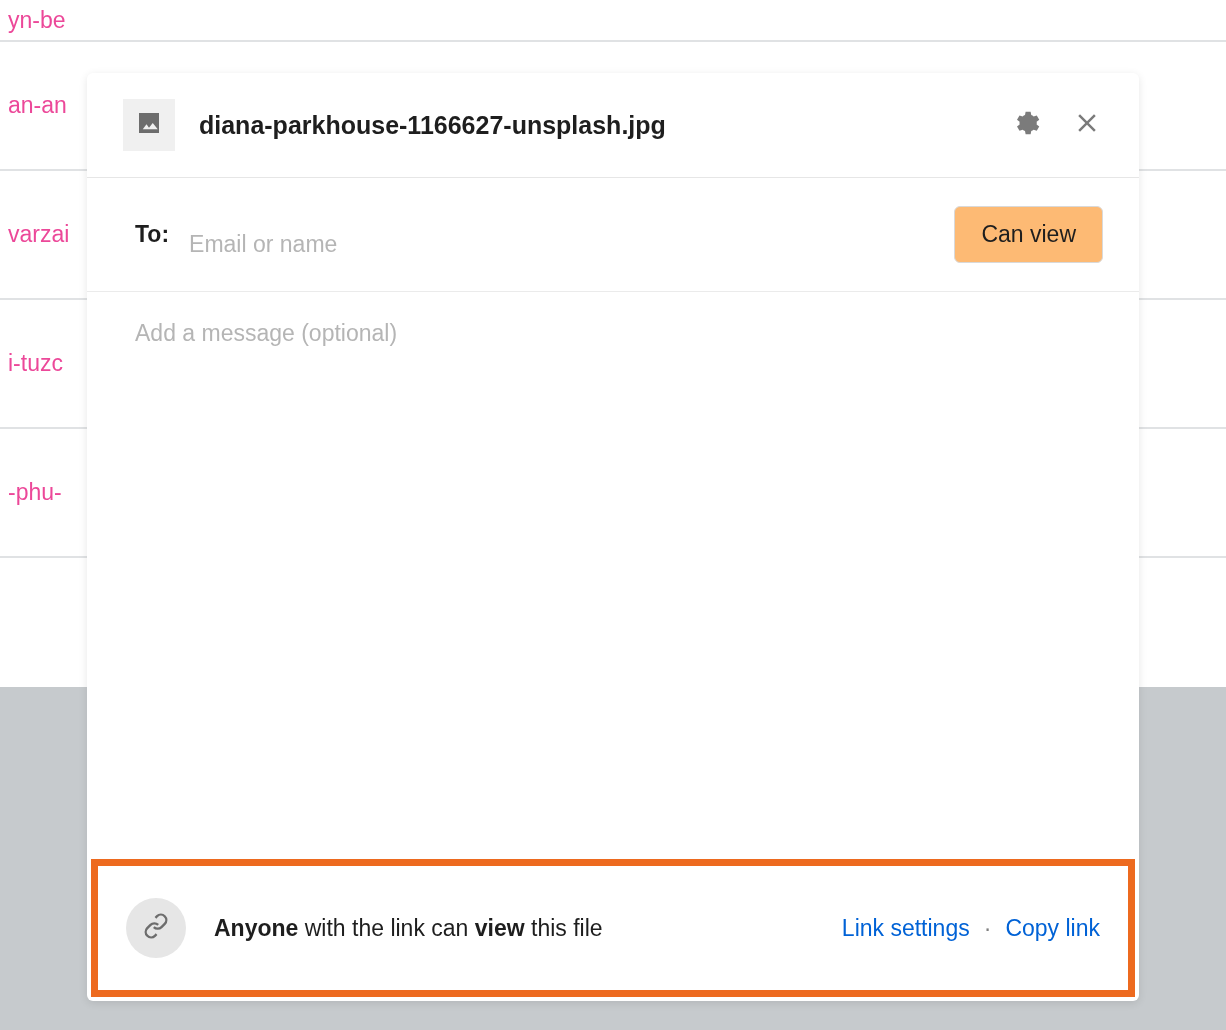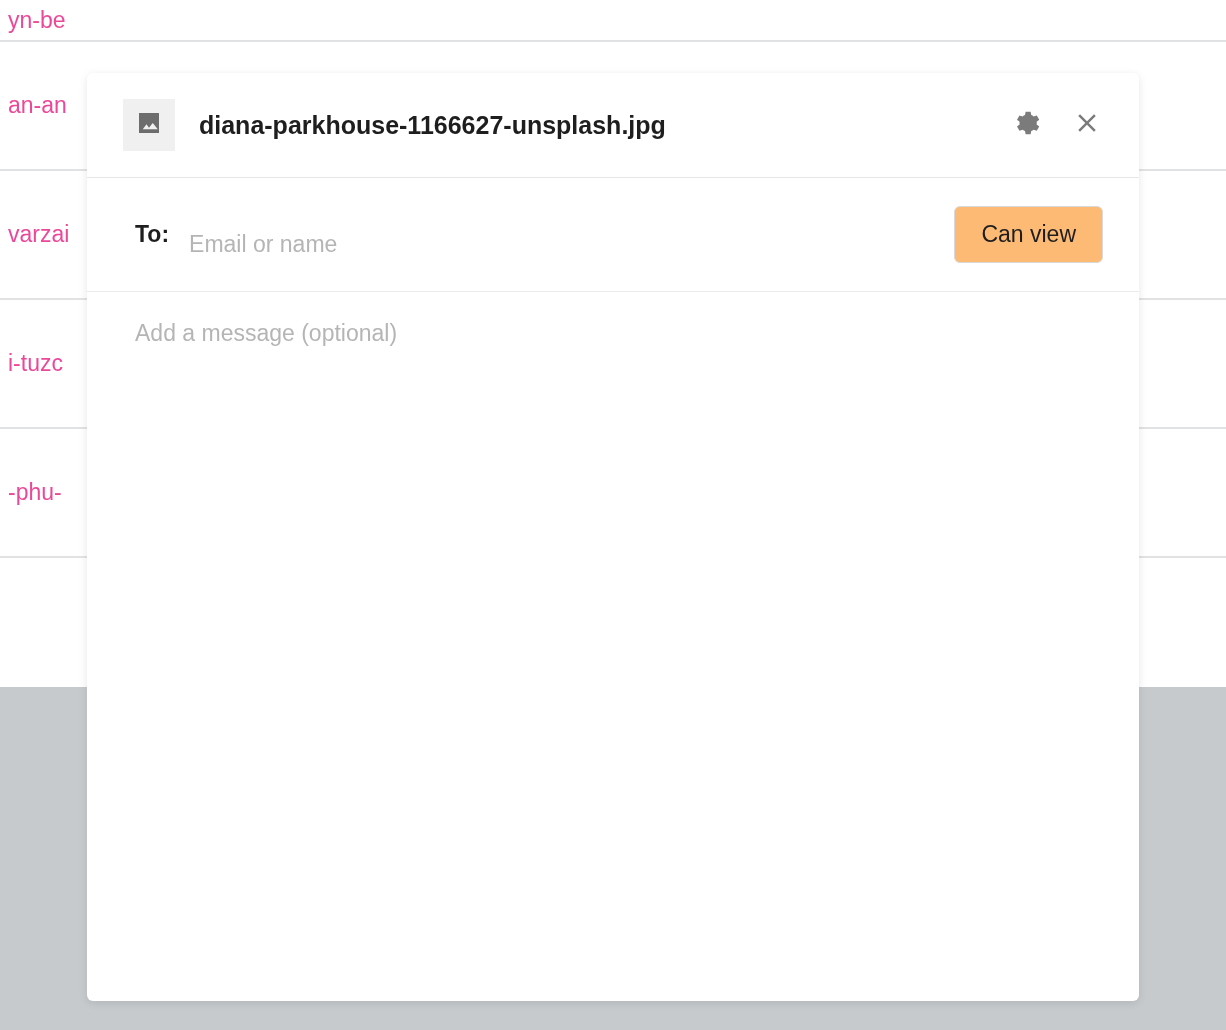--- a/index.html
+++ b/index.html
@@ -258,14 +258,31 @@
       <div class="recipient-row">
         <span class="to-label">To:</span>
         <input class="email-input" type="text" placeholder="Email or name" style="">
         <div class="permission-dropdown">Can view</div>
       </div>
       <div class="message-area">
         <textarea class="message-input" rows="3" placeholder="Add a message (optional)" style=""></textarea>
       </div>
     </div>
 
+    <div class="modal-footer">
+      <div class="link-icon-circle">
+        <span>
+          <svg viewBox="0 0 24 24">
+              <path d="M10 13a5 5 0 007.07 0l3-3a5 5 0 00-7.07-7.07l-1.5 1.5M14 11a5 5 0 00-7.07 0l-3 3a5 5 0 007.07 7.07l1.5-1.5"></path>
+            </svg>
+        </span>
+      </div>
+      <div class="link-access-text">
+        <span class="bold">Anyone</span><span> with the link can </span><span class="bold">view</span><span> this file</span>
+      </div>
+      <div class="footer-links">
+        <a class="footer-link">Link settings</a>
+        <span class="footer-separator">·</span>
+        <a class="footer-link">Copy link</a>
+      </div>
+    </div>
   </div>
 </div>
 
 </body></html>

